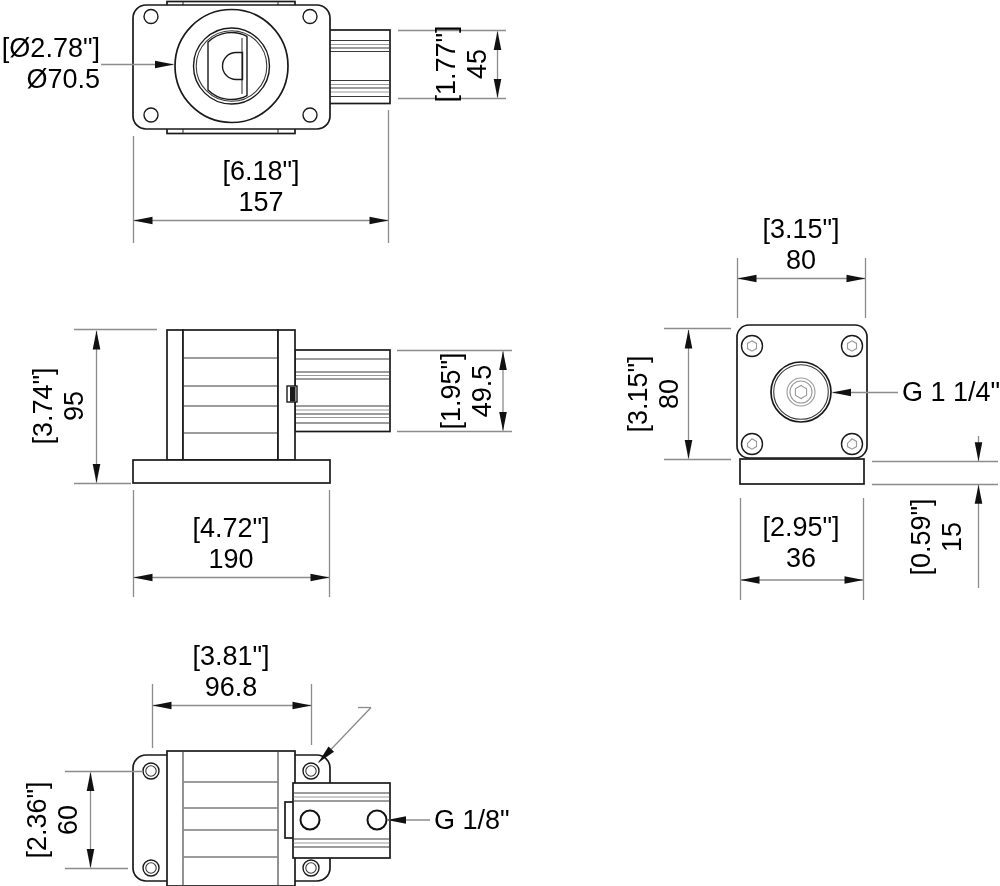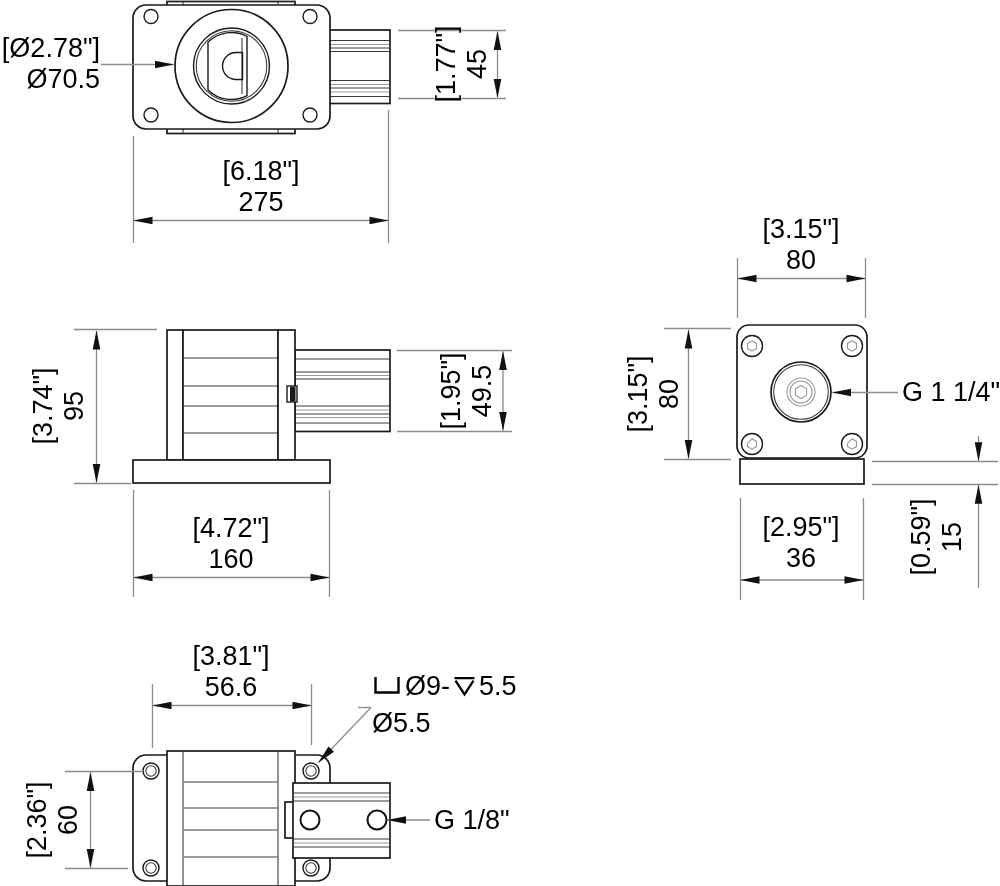--- a/index.html
+++ b/index.html
@@ -135,36 +135,36 @@
     </g>
   </svg>
 
   <div class="dim dim-r" style="left:-40px;top:33px;width:140px;">
     <div>[Ø2.78"]</div>
     <div>Ø70.5</div>
   </div>
 
   <div class="dim dim-h" style="left:261px;top:156px;">
     <div>[6.18"]</div>
-    <div>275</div>
+    <div>157</div>
   </div>
 
   <div class="dim dim-v" style="left:462px;top:64px;">
     <div>[1.77"]</div>
     <div>45</div>
   </div>
 
   <div class="dim dim-v" style="left:59px;top:406px;">
     <div>[3.74"]</div>
     <div>95</div>
   </div>
 
   <div class="dim dim-h" style="left:231px;top:513px;">
     <div>[4.72"]</div>
-    <div>160</div>
+    <div>190</div>
   </div>
 
   <div class="dim dim-v" style="left:467px;top:391px;">
     <div>[1.95"]</div>
     <div>49.5</div>
   </div>
 
   <div class="dim dim-h" style="left:801px;top:214px;">
     <div>[3.15"]</div>
     <div>80</div>
@@ -182,37 +182,24 @@
     <div>36</div>
   </div>
 
   <div class="dim dim-v" style="left:937px;top:537px;">
     <div>[0.59"]</div>
     <div>15</div>
   </div>
 
   <div class="dim dim-h" style="left:231px;top:641px;">
     <div>[3.81"]</div>
-    <div>56.6</div>
+    <div>96.8</div>
   </div>
 
   <div class="dim dim-v" style="left:53px;top:820px;">
     <div>[2.36"]</div>
     <div>60</div>
   </div>
 
-  <div class="note" style="left:372px;top:671px;">
-    <div class="note-row">
-      <svg width="30" height="20" viewBox="0 0 30 20">
-        <path d="M3.5,1 V16.5 H26.5 V1" fill="none" stroke="#000" stroke-width="2.4"></path>
-      </svg>
-      <span>Ø9-</span>
-      <svg width="23" height="21" viewBox="0 0 23 21">
-        <path d="M1.5,2.2 H21.5 M2.5,4.6 L11.5,18.5 L20.5,4.6" fill="none" stroke="#000" stroke-width="2.3"></path>
-      </svg>
-      <span>5.5</span>
-    </div>
-    <div class="note-line2">Ø5.5</div>
-  </div>
 
   <div class="lbl" style="left:434px;top:820px;">G 1/8"</div>
 
 </div>
 
 </body></html>

